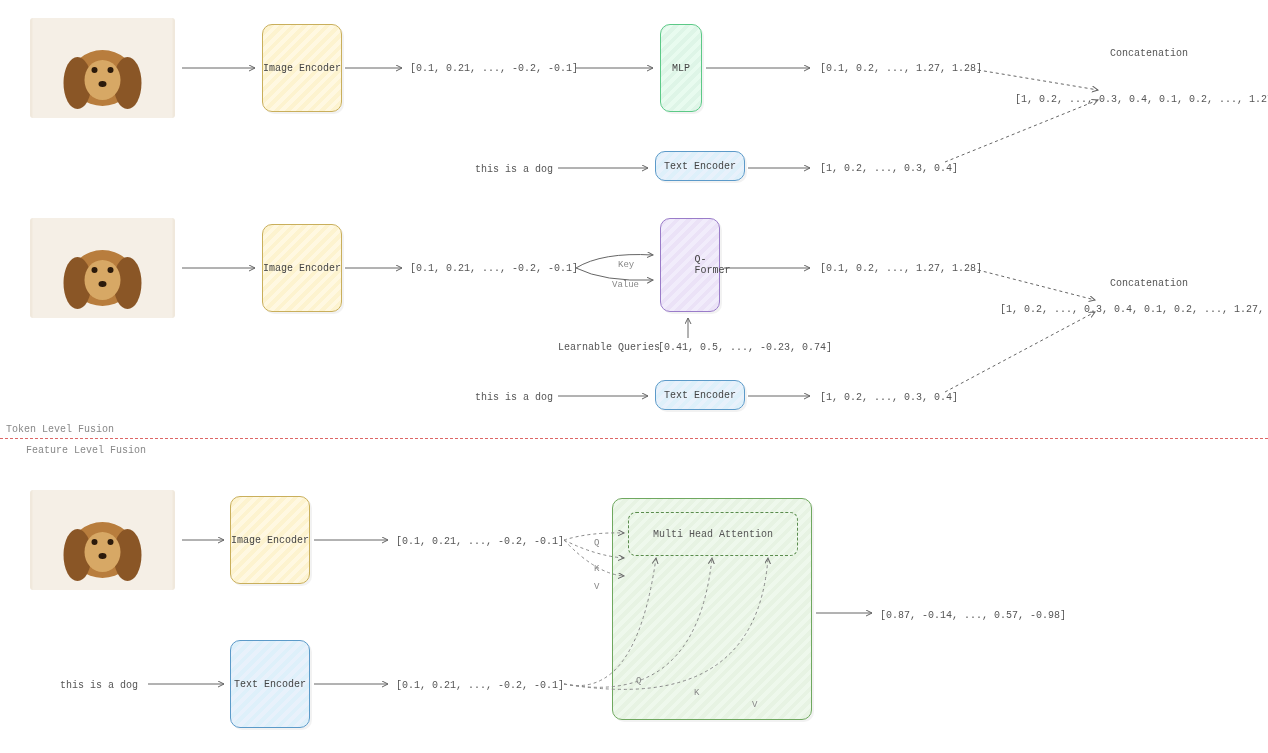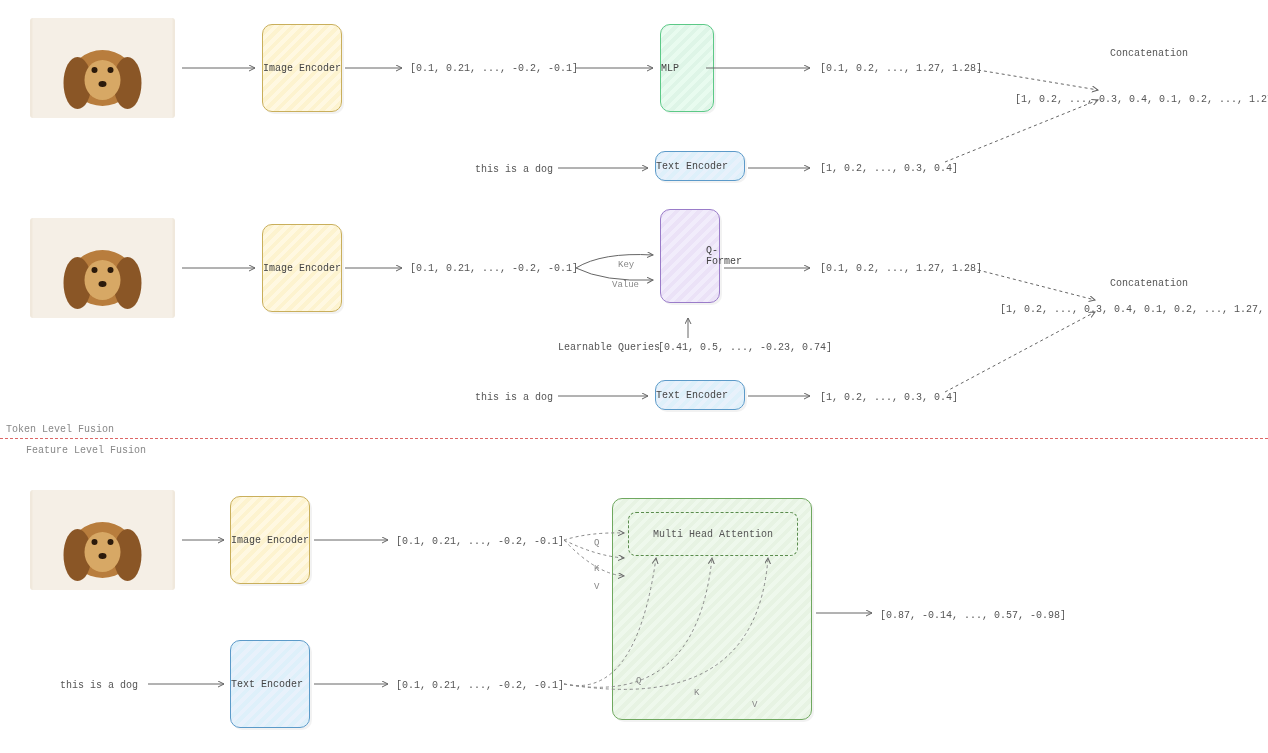--- a/index.html
+++ b/index.html
@@ -12,21 +12,21 @@
     height: 753px;
     position: relative;
     overflow: hidden;
   }
   .module {
     position: absolute;
     border: 1px solid;
     border-radius: 10px;
     display: flex;
     align-items: center;
-    justify-content: flex-start;
+    justify-content: center;
     font-size: 10px;
     color: #444;
     box-shadow: 2px 2px 0 rgba(0,0,0,0.05);
   }
   .img-enc   { border-color: #c9af5c; background: repeating-linear-gradient(-45deg,#fff8e1 0 4px,#fdf3cf 4px 8px); }
   .txt-enc   { border-color: #5c9ac9; background: repeating-linear-gradient(-45deg,#e8f1fb 0 4px,#def0fa 4px 8px); }
   .mlp       { border-color: #5cc987; background: repeating-linear-gradient(-45deg,#e8fbef 0 4px,#def5e7 4px 8px); }
   .qformer   { border-color: #9a7cc9; background: repeating-linear-gradient(-45deg,#f1ecfb 0 4px,#ebe2f7 4px 8px); }
   .fusion    { border-color: #6fa85f; background: repeating-linear-gradient(-45deg,#eef8ec 0 4px,#e7f3e3 4px 8px); }
   .mha       { border: 1.5px dashed #5a8c4d; border-radius: 8px; display:flex;align-items:center;justify-content:center; position:absolute; }
@@ -84,40 +84,40 @@
       <circle cx="62" cy="52" r="3" fill="#2b1a0b"></circle>
       <circle cx="78" cy="52" r="3" fill="#2b1a0b"></circle>
       <ellipse cx="70" cy="66" rx="4" ry="3" fill="#2b1a0b"></ellipse>
     </svg>
 </div>
 
 <div class="module img-enc" style="left:262px; top:24px; width:80px; height:88px;">
     <span>Image Encoder</span>
   </div>
 <div class="label" style="left:410px; top:63px;">[0.1, 0.21, ..., -0.2, -0.1]</div>
-<div class="module mlp" style="left:660px; top:24px; width:54px; height:88px;">
+<div class="module mlp" style="left:660px; top:24px; width:42px; height:88px;">
     <span>MLP</span>
   </div>
 <div class="label" style="left:820px; top:63px;">[0.1, 0.2, ..., 1.27, 1.28]</div>
 <div class="label" style="left:1110px; top:48px;">Concatenation</div>
 <div class="label" style="left:1015px; top:94px;">[1, 0.2, ..., 0.3, 0.4, 0.1, 0.2, ..., 1.27, 1.28]</div>
 
 <div class="label" style="left:475px; top:164px;">this is a dog</div>
 <div class="module txt-enc" style="left:655px; top:151px; width:90px; height:30px;">
     <span>Text Encoder</span>
   </div>
 <div class="label" style="left:820px; top:163px;">[1, 0.2, ..., 0.3, 0.4]</div>
 
 <div class="module img-enc" style="left:262px; top:224px; width:80px; height:88px;">
     <span>Image Encoder</span>
   </div>
 <div class="label" style="left:410px; top:263px;">[0.1, 0.21, ..., -0.2, -0.1]</div>
 <div class="label small" style="left:618px; top:252px;">Key</div>
 <div class="label small" style="left:612px; top:272px;">Value</div>
-<div class="module qformer" style="left:660px; top:209px; width:60px; height:94px;padding-left:45px;">
+<div class="module qformer" style="left:660px; top:218px; width:60px; height:94px;padding-left:45px;">
     <span>Q-Former</span>
   </div>
 <div class="label" style="left:820px; top:263px;">[0.1, 0.2, ..., 1.27, 1.28]</div>
 <div class="label" style="left:1110px; top:278px;">Concatenation</div>
 <div class="label" style="left:1000px; top:304px;">[1, 0.2, ..., 0.3, 0.4, 0.1, 0.2, ..., 1.27, 1.28]</div>
 
 <div class="label" style="left:558px; top:342px;text-align:center;">Learnable Queries</div>
 <div class="label" style="left:658px; top:342px;">[0.41, 0.5, ..., -0.23, 0.74]</div>
 
 <div class="label" style="left:475px; top:392px;">this is a dog</div>

